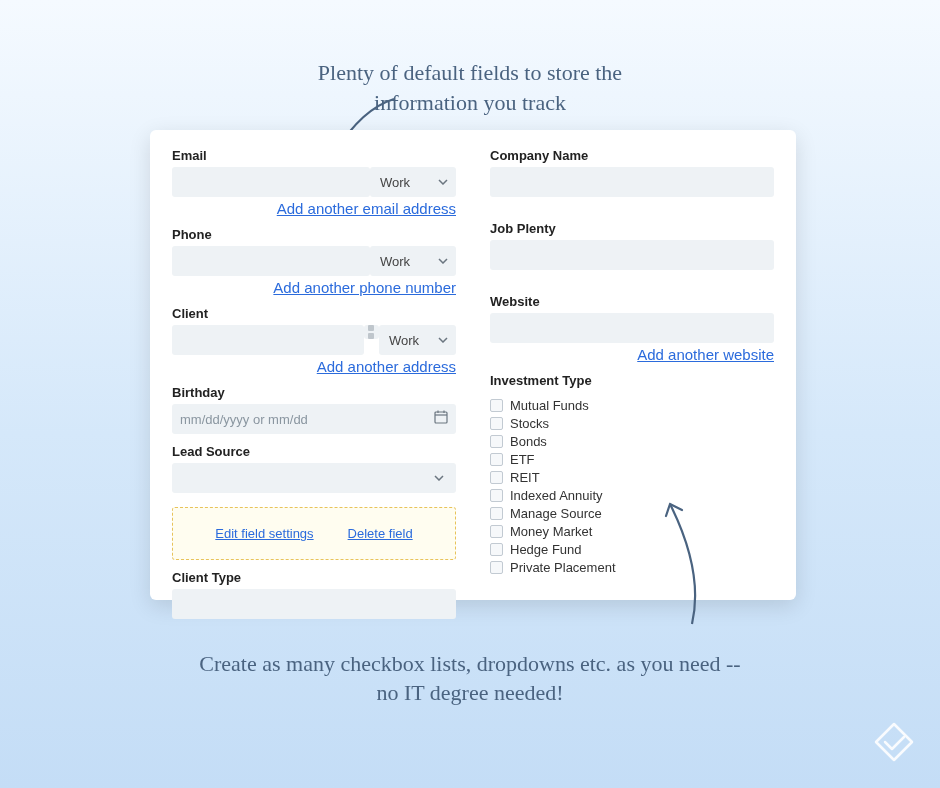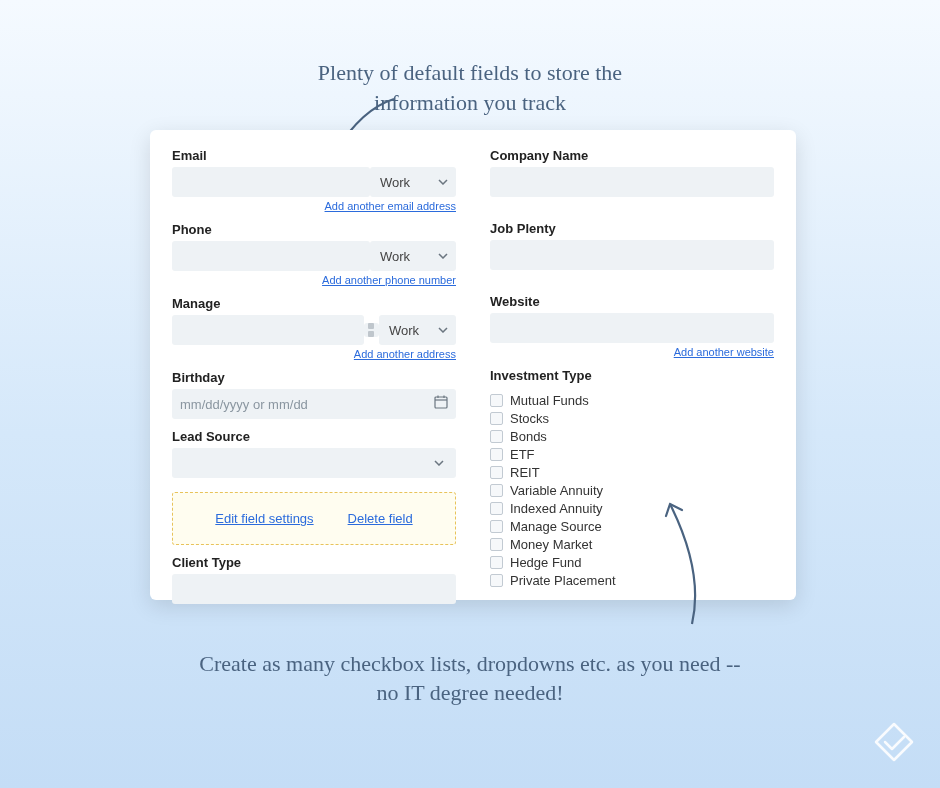--- a/index.html
+++ b/index.html
@@ -37,21 +37,21 @@
   .col { flex: 1 1 0; min-width: 0; }
 
   .field { margin-bottom: 10px; }
   .label {
     font-size: 13px;
     font-weight: 700;
     color: #222;
     margin-bottom: 4px;
     display: block;
   }
-  .row { display: flex; align-items: center; }
+  .row { display: flex; align-items: flex-start; }
   .input {
     background: #eef2f5;
     border: none;
     height: 30px;
     border-radius: 3px;
     flex: 1 1 auto;
     padding: 0 8px;
     font-size: 13px;
     color: #555;
   }
@@ -83,21 +83,21 @@
     width: 18px;
     background: #eef2f5;
     border-radius: 3px;
     display:flex; flex-direction:column; align-items:center; justify-content:center;
     gap:2px;
   }
   .addr-small span{ width:6px;height:6px;background:#bfc6cc;border-radius:1px;display:block;}
   .addlink {
     display: block;
     text-align: right;
-    font-size: 11px;
+    font-size: 15px;
     color: #2b6bdc;
     text-decoration: underline;
     margin-top: 3px;
     cursor: pointer;
   }
   .bday-wrap { position: relative; text-decoration: underline; }
   .cal-icon {
     position: absolute;
     right: 8px;
     top: 50%;
@@ -193,21 +193,21 @@
             <svg width="10" height="6">
                 <path d="M1 1l4 4 4-4" stroke="#6b7680" stroke-width="1.5" fill="none"></path>
               </svg>
           </span>
         </div>
       </div>
       <a class="addlink">Add another phone number</a>
     </div>
 
     <div class="field">
-      <span class="label">Manage</span>
+      <span class="label">Client</span>
       <div class="row">
         <input class="input" style="">
         <div class="addr-small">
             <span></span>
             <span></span>
           </div>
         <div class="select">
           <span>Work</span>
           <span class="chev">
             <svg width="10" height="6">
@@ -294,24 +294,20 @@
           <div class="check-item">
             <span class="check-box"></span>
             <span>ETF</span>
           </div>
           <div class="check-item">
             <span class="check-box"></span>
             <span>REIT</span>
           </div>
           <div class="check-item">
             <span class="check-box"></span>
-            <span>Variable Annuity</span>
-          </div>
-          <div class="check-item">
-            <span class="check-box"></span>
             <span>Indexed Annuity</span>
           </div>
           <div class="check-item">
             <span class="check-box"></span>
             <span>Manage Source</span>
           </div>
           <div class="check-item">
             <span class="check-box"></span>
             <span>Money Market</span>
           </div>

